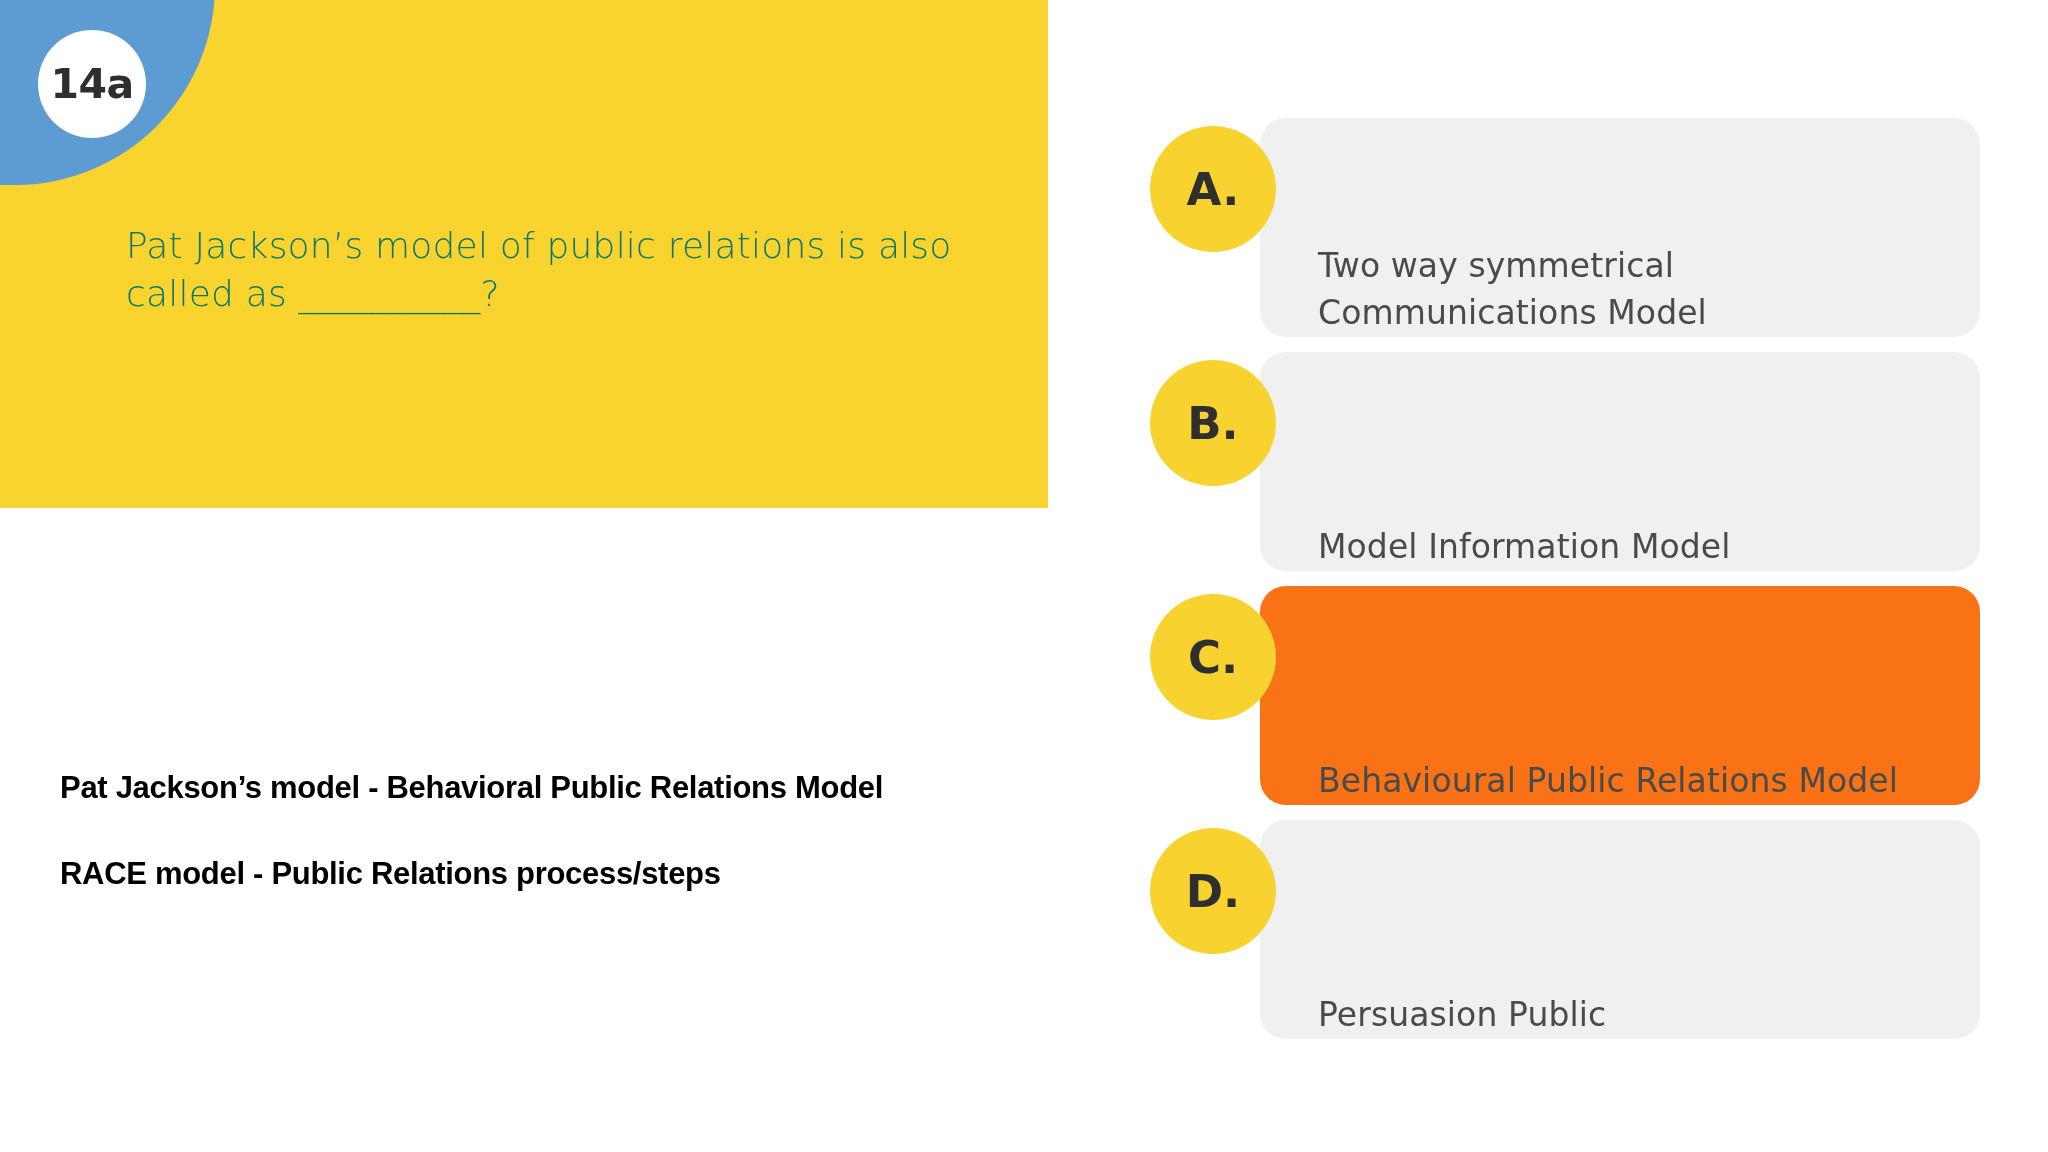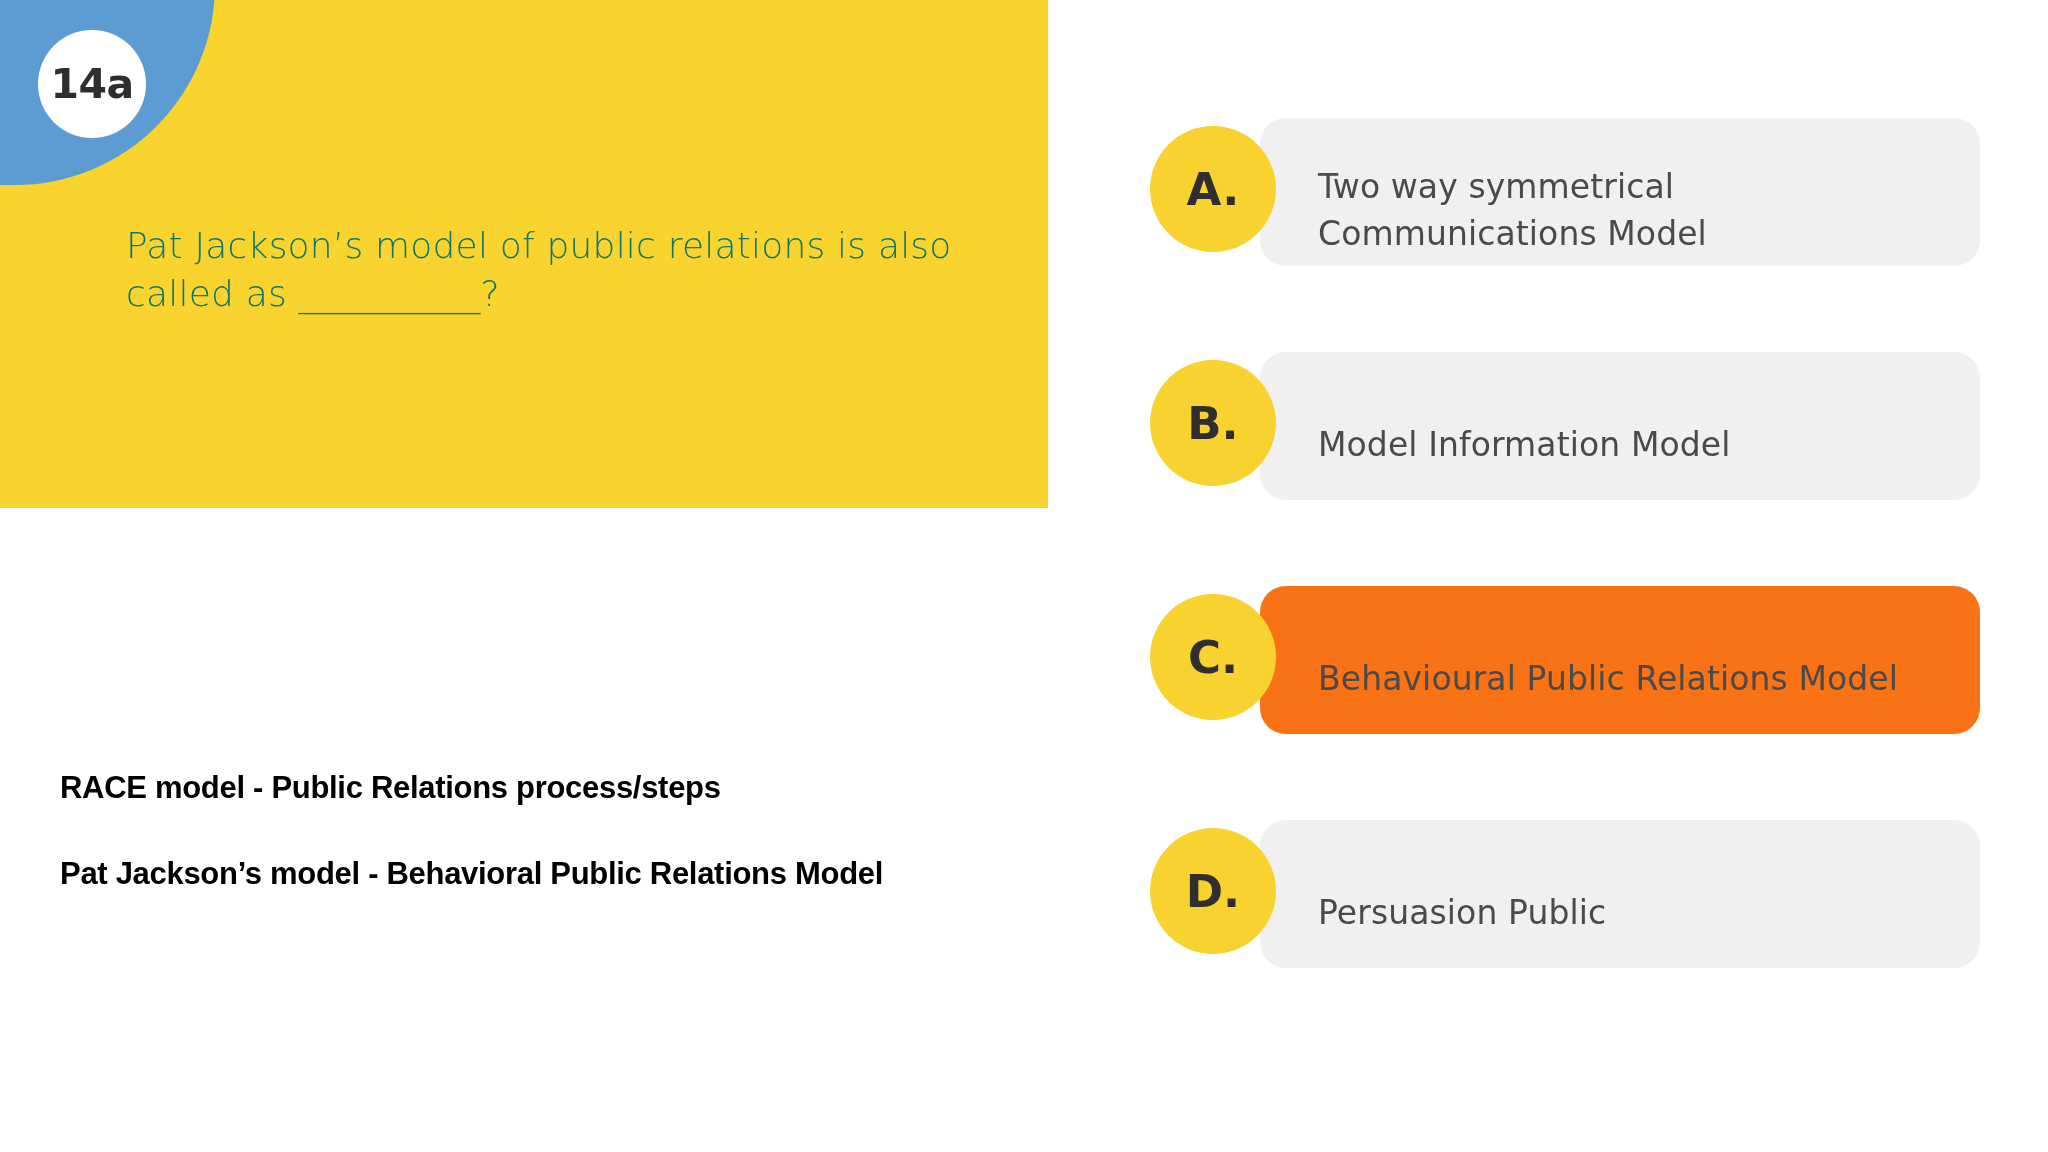--- a/index.html
+++ b/index.html
@@ -142,26 +142,26 @@
     font-size: 45px;
     color: #2f2f2f;
     line-height: 1;
   }
 
   .option-box {
     position: absolute;
     left: 110px;
     top: 0;
     width: 720px;
-    height: 148px;
+    height: 219px;
     border-radius: 26px;
     background: #F0F0F0;
     z-index: 1;
     display: flex;
-    align-items: center;
+    align-items: flex-end;
   }
 
   .option-box.correct { background: #f97316; }
 
   .option-text {
     font-family: "DejaVu Sans", sans-serif;
     font-weight: 400;
     font-size: 33px;
     line-height: 1.42;
     color: #4a4a4a;
@@ -178,22 +178,22 @@
 
     <div class="question-panel">
       <div class="corner-blue"></div>
       <div class="badge-circle">
         <span class="badge-label">14a</span>
       </div>
       <div class="question-text">Pat Jackson’s model of public relations is also called as __________?</div>
     </div>
 
     <div class="notes">
+      <div class="note">Pat Jackson’s model - Behavioral Public Relations Model</div>
       <div class="note">RACE model - Public Relations process/steps</div>
-      <div class="note">Pat Jackson’s model - Behavioral Public Relations Model</div>
     </div>
 
   </div>
 
   <div class="options">
 
     <div class="option-row">
       <div class="option-box">
         <div class="option-text">Two way symmetrical Communications Model</div>
       </div>

